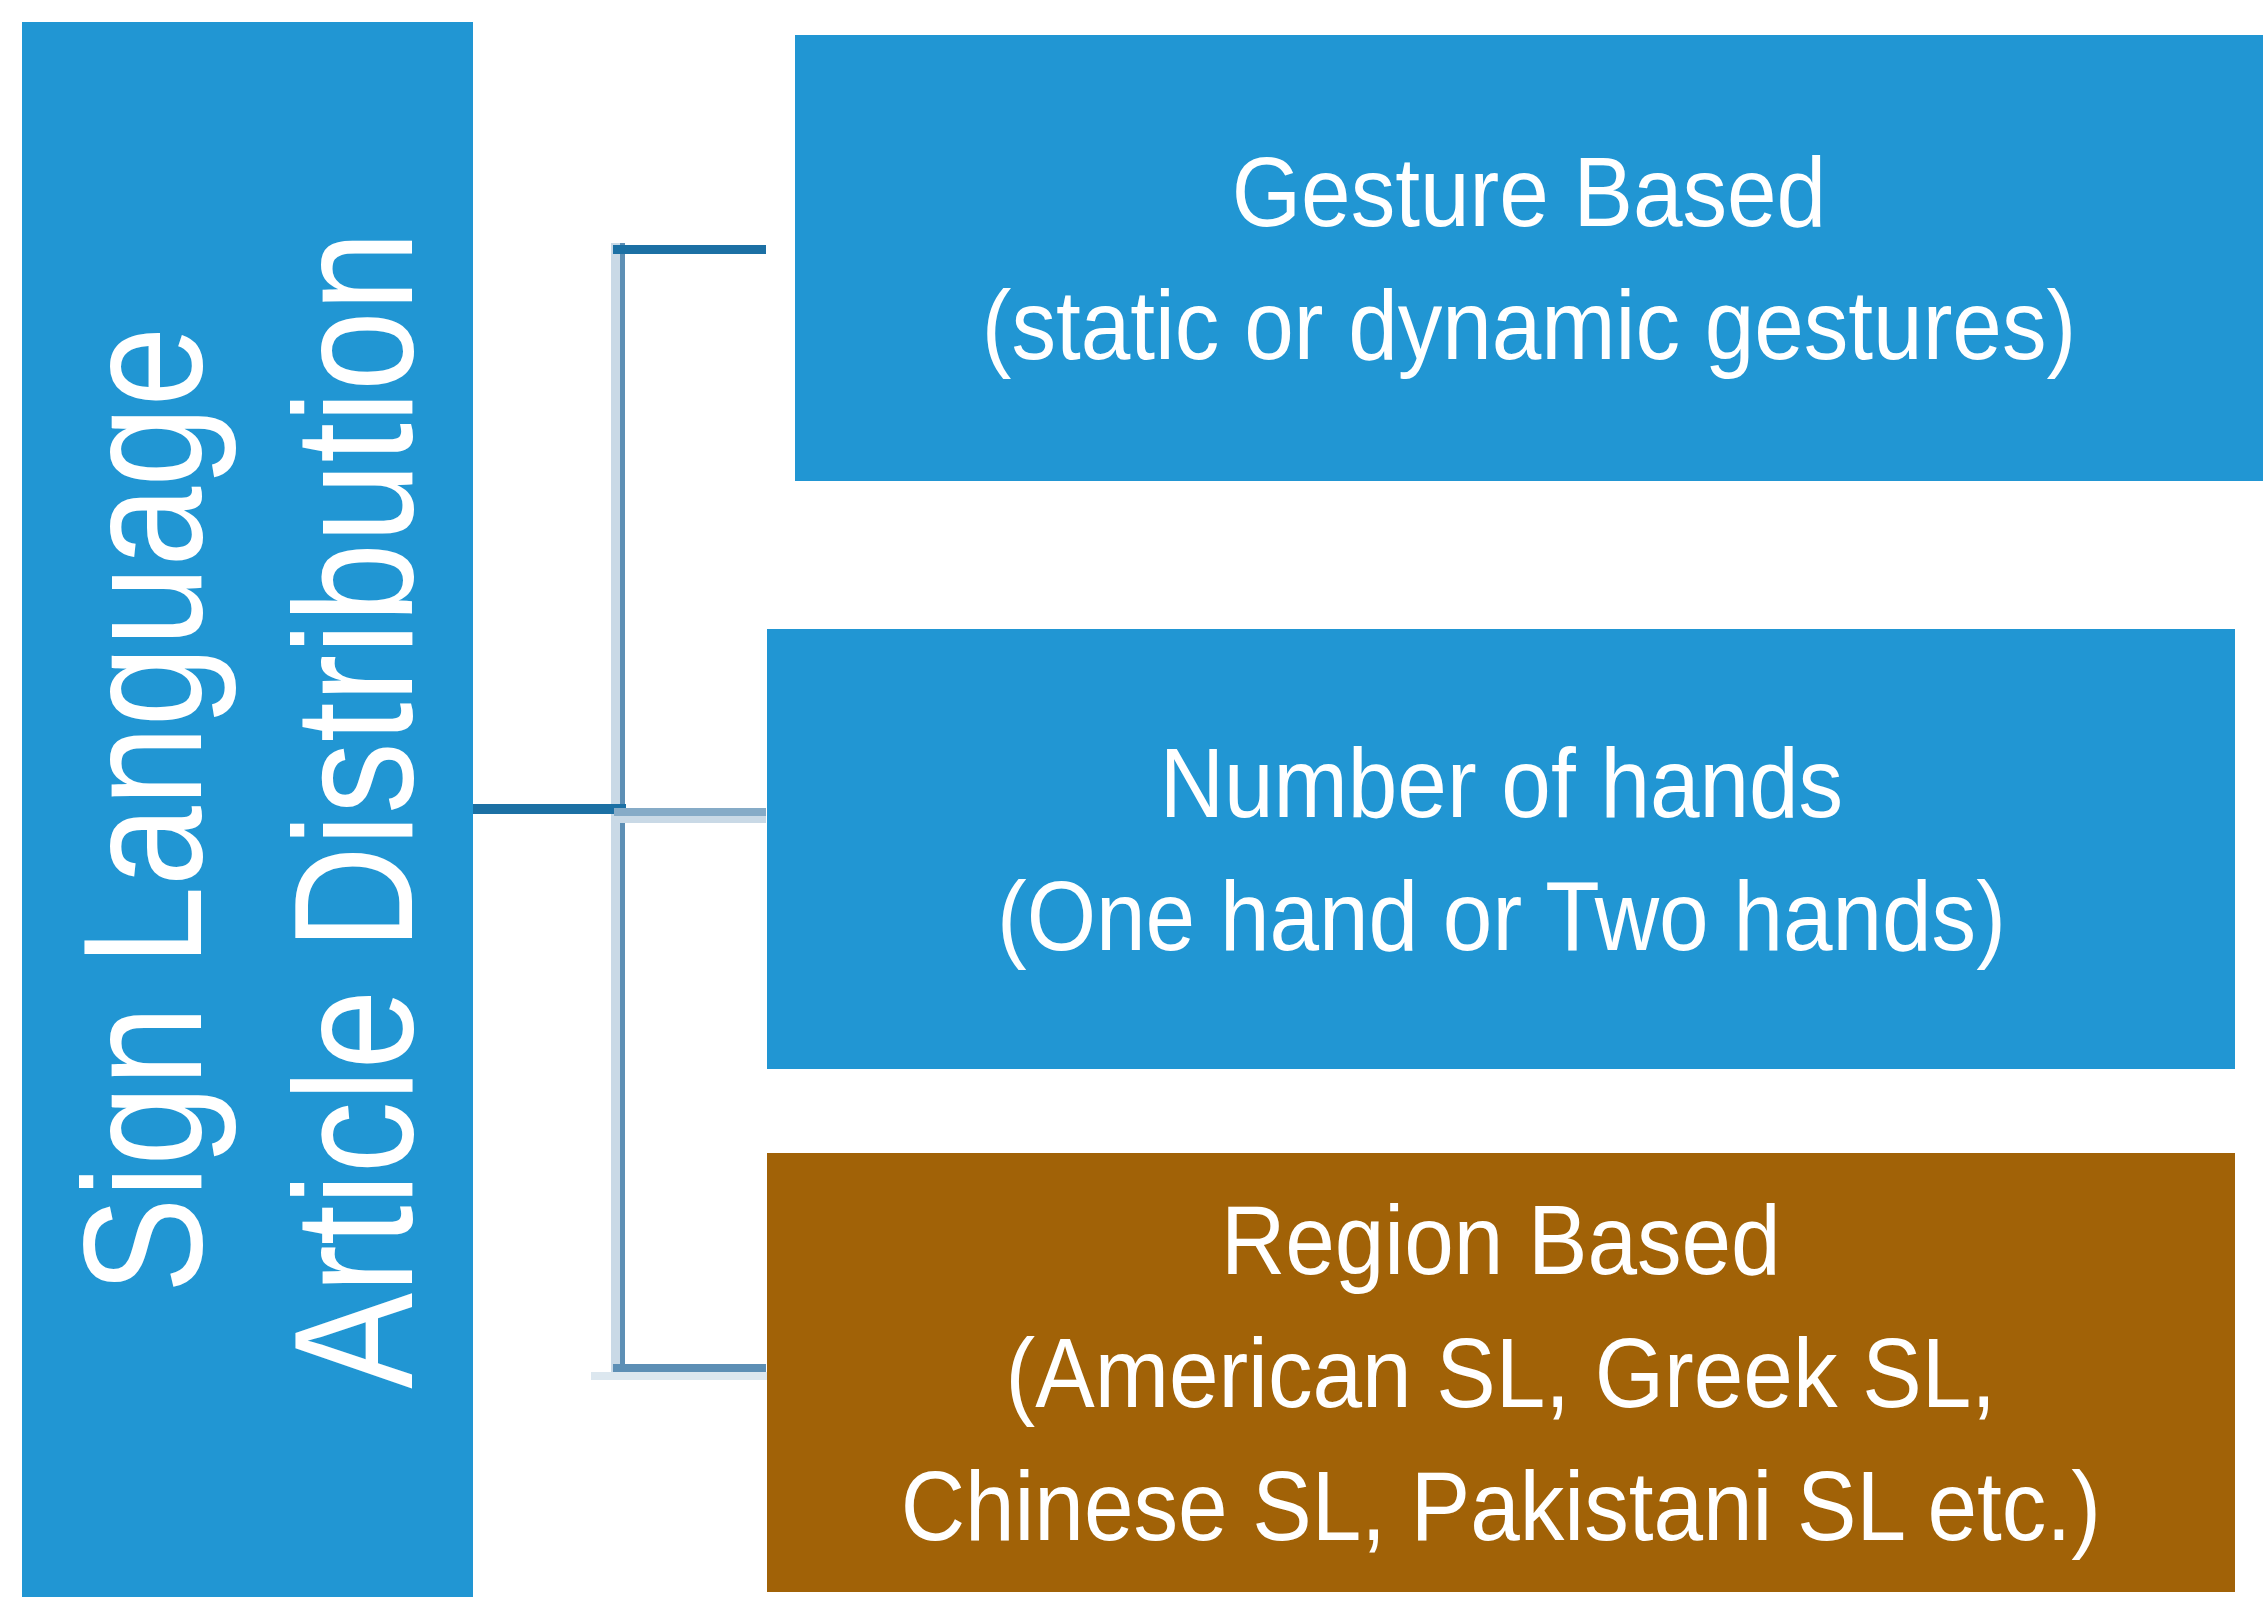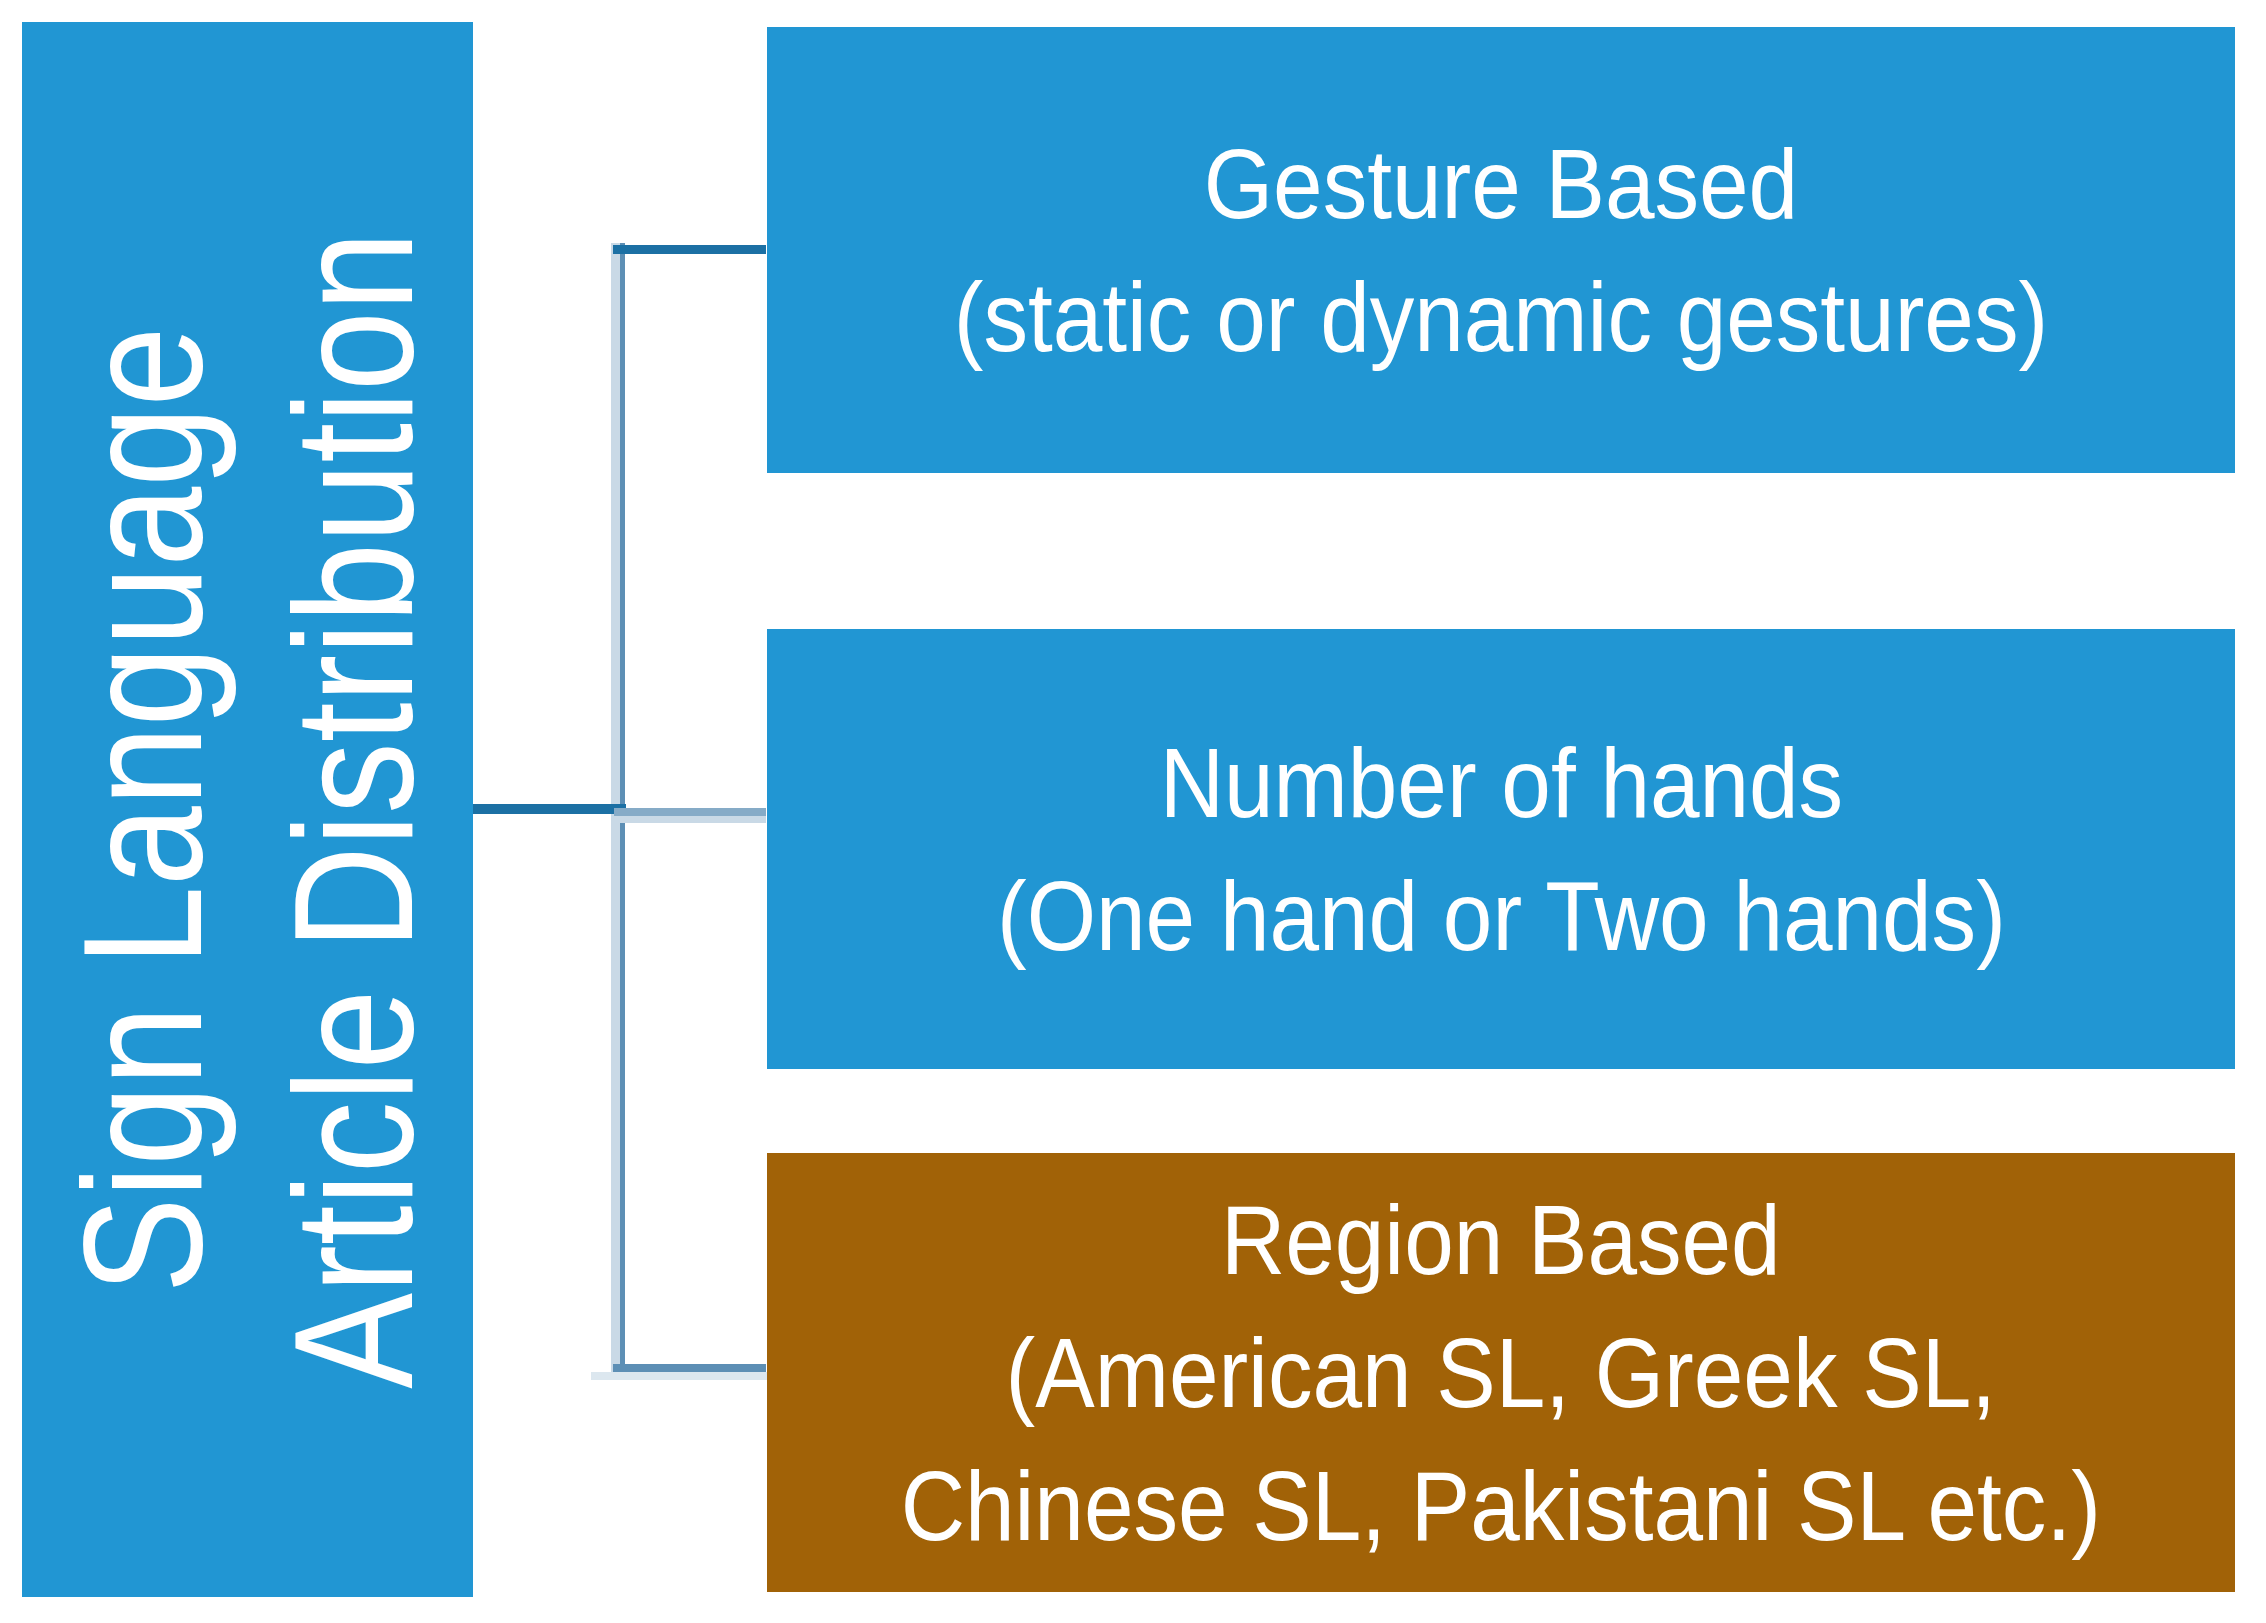--- a/index.html
+++ b/index.html
@@ -45,21 +45,21 @@
   }
   
   .branch-node {
     left: 767px;
     width: 1468px;
     display: flex;
     flex-direction: column;
     justify-content: center;
     align-items: center;
   }
-  .branch-1 { top: 27px;   height: 446px; }
+  .branch-1 { top: 35px;   height: 446px; margin-left: 28px; }
   .branch-2 { top: 593px;  height: 440px; margin-top: 36px; }
   .branch-3 { top: 1153px; height: 439px; }
   .branch-text {
     transform: scaleX(0.9);
     transform-origin: 50% 50%;
     font-size: 99px;
     line-height: 133px;
     text-align: center;
     white-space: nowrap;
   }

